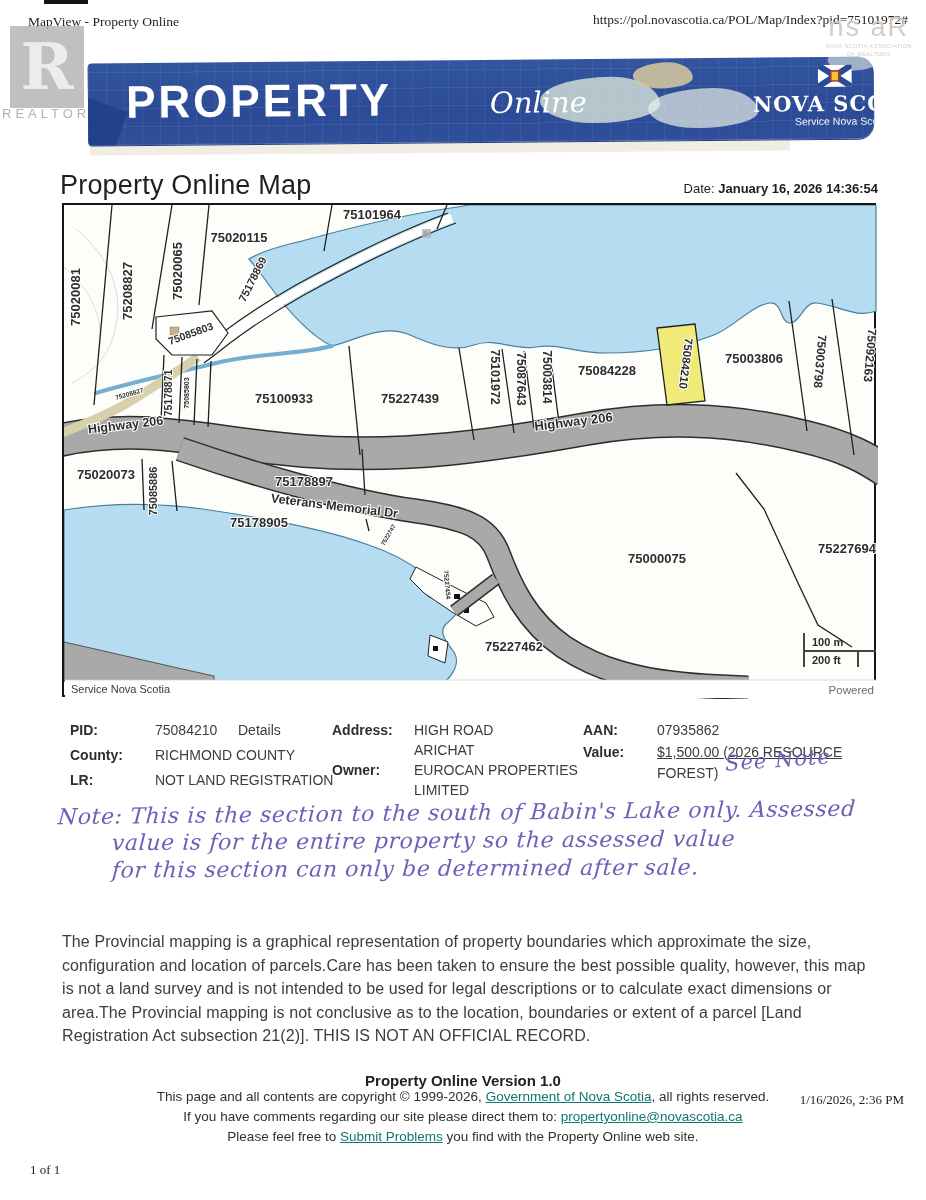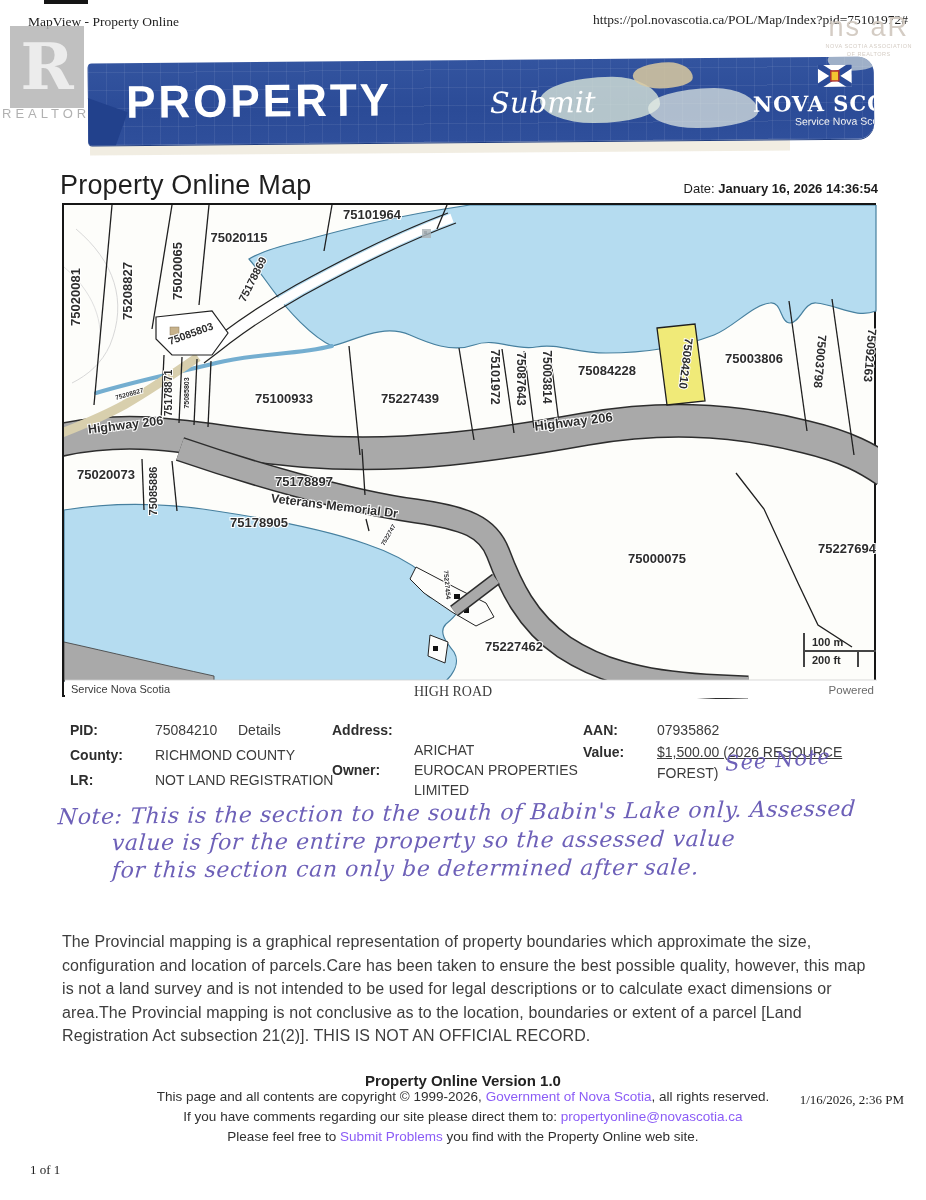--- a/index.html
+++ b/index.html
@@ -61,21 +61,21 @@
   .hand { font-family:"DejaVu Serif", serif; font-style:italic; color:#6d60b8; }
   .see-note { left:725px; top:748px; font-size:21px; transform:rotate(-4deg); letter-spacing:1px; }
   .note-line { font-size:22px; letter-spacing:.6px; white-space:nowrap; transform:skewX(-4deg); }
 
   
   .disclaimer { left:62px; top:930px; width:814px; font-size:16px; line-height:23.5px;
                 color:#3d3d3d; letter-spacing:.1px; }
   .site-footer { left:0; top:1072px; width:926px; text-align:center; color:#2f2f2f; }
   .sf-title { font-size:15px; font-weight:bold; color:#222; }
   .sf-line  { font-size:13.5px; margin-bottom:5px; }
-  .lnk { color:#8b5cf6; }
+  .lnk { color:#0f766e; text-decoration:underline; }
 </style>
 </head>
 <body>
 
 <div class="abs scan-tick" style="left:44px; top:0; width:44px; height:4px;"></div>
 
 <div class="abs print-hdr" style="left:28px; top:14px;">MapView - Property Online</div>
 <div class="abs print-hdr" style="right:18px; top:12px;">https://pol.novascotia.ca/POL/Map/Index?pid=75101972#</div>
 
 <div class="abs rlogo-box">
@@ -90,21 +90,21 @@
 </div>
 
 <div class="abs banner">
   <div class="banner-grid"></div>
   <div class="banner-tail"></div>
   <div class="blob" style="left:452px; top:18px; width:120px; height:46px; background:#d7e4d8; opacity:.8;"></div>
   <div class="blob" style="left:545px; top:4px;  width:60px;  height:26px; background:#d9c9a0; opacity:.85;"></div>
   <div class="blob" style="left:560px; top:30px; width:110px; height:40px; background:#e7eee5; opacity:.7;"></div>
   <div class="blob" style="left:740px; top:-8px; width:50px;  height:22px; background:#e7eee5; opacity:.6;"></div>
   <span class="banner-title">PROPERTY</span>
-  <span class="banner-sub">Submit</span>
+  <span class="banner-sub">Online</span>
   <svg class="abs" style="left:730px; top:8px;" width="34" height="22" viewBox="0 0 34 22">
     <rect width="34" height="22" fill="#ffffff"></rect>
     <path d="M0,0 L34,22 M34,0 L0,22" stroke="#2b4b97" stroke-width="6"></path>
     <rect x="13" y="6" width="8" height="10" fill="#f4c430" stroke="#b03030" stroke-width="1.5"></rect>
   </svg>
   <div class="ns-word">NOVA SCOTIA</div>
   <div class="ns-sub">Service Nova Scotia</div>
 </div>
 <div class="abs beige-band"></div>
 
@@ -252,21 +252,21 @@
   <span class="abs dv" style="left:155px; top:722px;">75084210</span>
   <span class="abs dv" style="left:238px; top:722px;">Details</span>
 
   <span class="abs dl" style="left:70px;  top:747px;">County:</span>
   <span class="abs dv" style="left:155px; top:747px;">RICHMOND COUNTY</span>
 
   <span class="abs dl" style="left:70px;  top:772px;">LR:</span>
   <span class="abs dv" style="left:155px; top:772px;">NOT LAND REGISTRATION</span>
 
   <span class="abs dl" style="left:332px; top:722px;">Address:</span>
-  <span class="abs dv" style="left:414px; top:684px;font-family:Liberation Serif, serif;">HIGH ROAD</span>
+  <span class="abs dv" style="left:414px; top:722px;">HIGH ROAD</span>
   <span class="abs dv" style="left:414px; top:742px;">ARICHAT</span>
 
   <span class="abs dl" style="left:332px; top:762px;">Owner:</span>
   <span class="abs dv" style="left:414px; top:762px;">EUROCAN PROPERTIES</span>
   <span class="abs dv" style="left:414px; top:782px;">LIMITED</span>
 
   <span class="abs dl" style="left:583px; top:722px;">AAN:</span>
   <span class="abs dv" style="left:657px; top:722px;">07935862</span>
 
   <span class="abs dl" style="left:583px; top:744px;">Value:</span>

